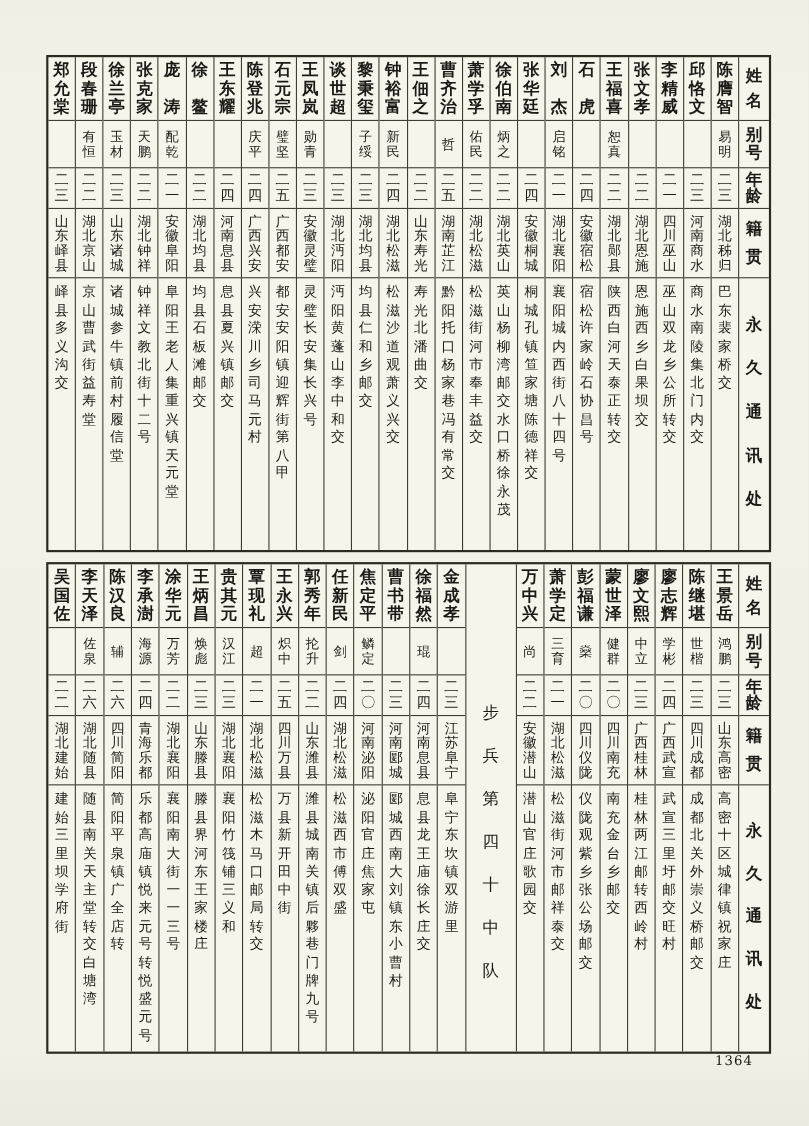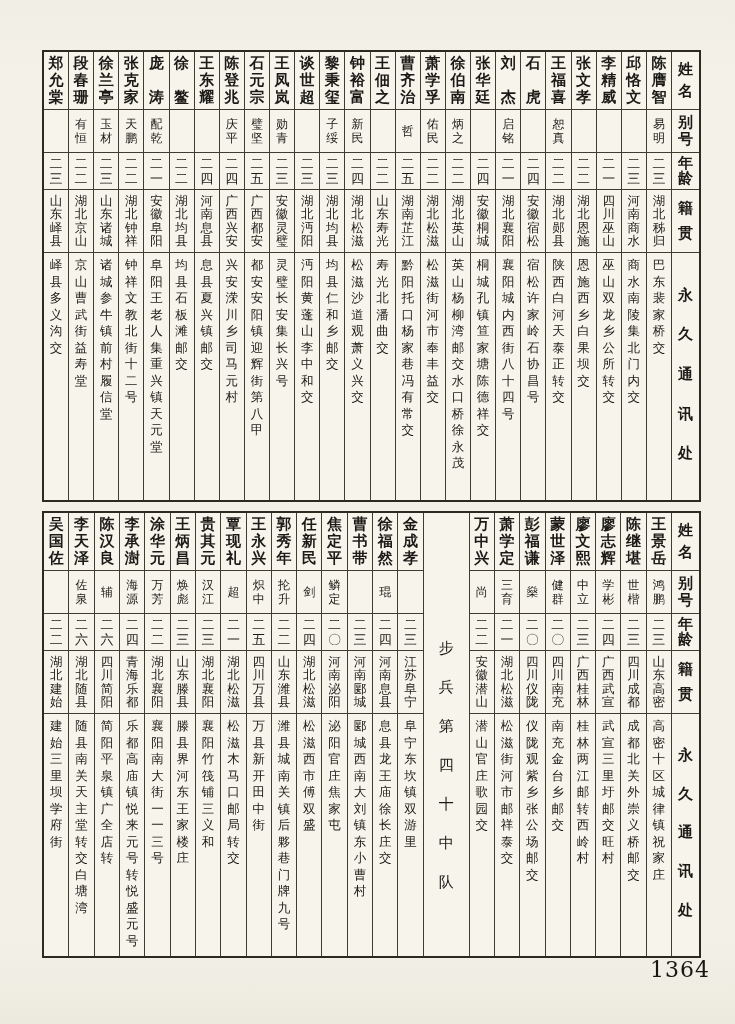--- a/index.html
+++ b/index.html
@@ -48,21 +48,21 @@
   .header-col .address-cell{justify-content:space-evenly;gap:0;padding:10px 0 14px 0;}
   .divider-col{justify-content:flex-start;}
   .divider-text{
     display:flex;flex-direction:column;align-items:center;
     padding-top:128px;gap:24px;font-size:15px;
   }
   .ch{line-height:1;}
   .page-number{
     position:absolute;left:650px;top:957px;
     font-family:"DejaVu Serif",serif;
-    font-size:22px;letter-spacing:1px;color:#181711;
+    font-size:12px;letter-spacing:1px;color:#181711;
   }
 </style>
 </head>
 <body>
 
 <div class="page-surface"></div>
 
 <div id="table-top" class="roster-table">
     <div class="col header-col">
       <div class="cell name-cell">

